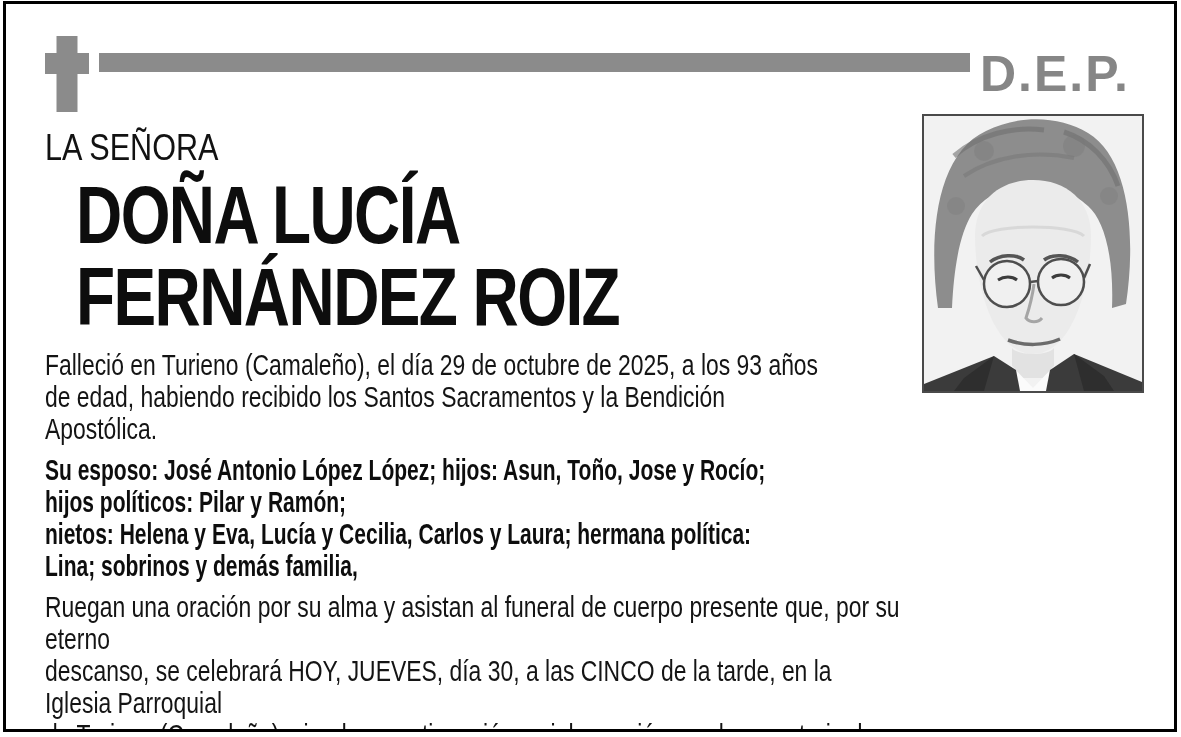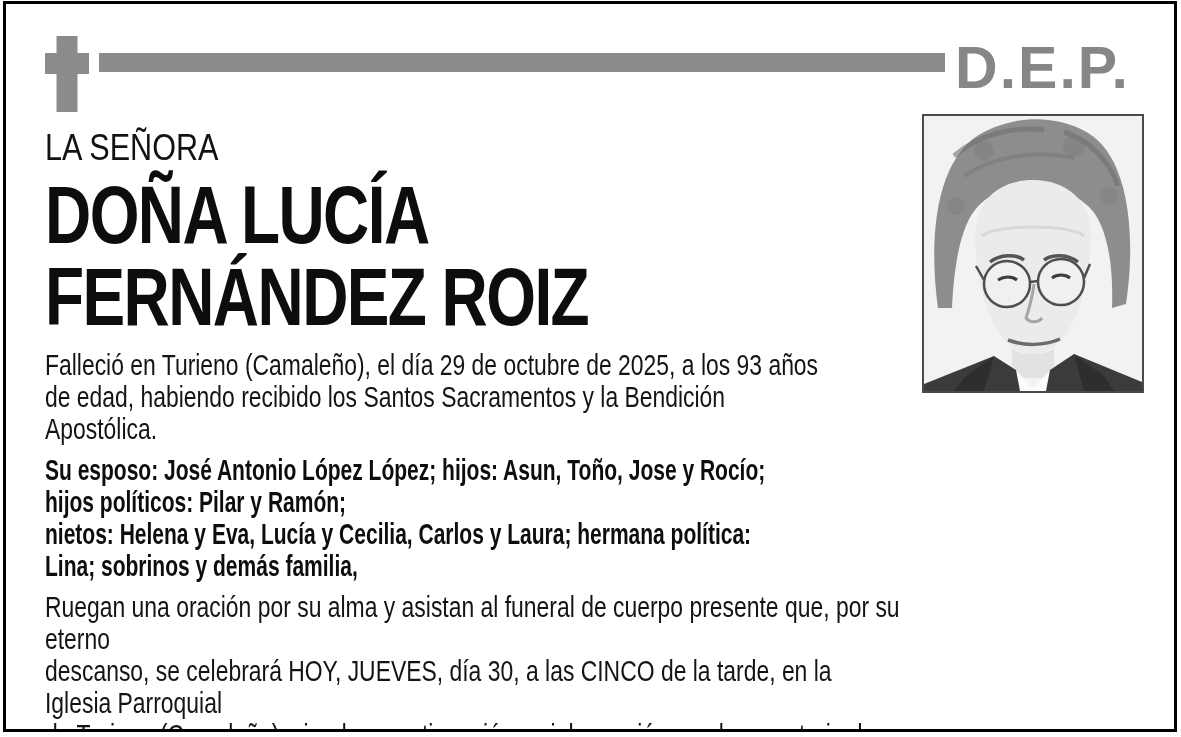--- a/index.html
+++ b/index.html
@@ -17,39 +17,39 @@
   .content { position: absolute; left: 39px; top: 32px; right: 44px; }
 
   
   .masthead { display: flex; align-items: flex-start; height: 78px; }
   .cross-svg { width: 44px; height: 76px; flex: 0 0 auto; }
   .rule {
     flex: 1 1 auto; height: 19px; background: #8b8b8b;
     margin-left: 10px; margin-right: 10px; margin-top: 17px;
   }
   .dep {
-    flex: 0 0 auto; font-size: 59px; font-weight: bold; color: #868686;
-    line-height: 1; letter-spacing: 2px; margin-top: 3px; text-align: center;
+    flex: 0 0 auto; font-size: 50px; font-weight: bold; color: #868686;
+    line-height: 1; letter-spacing: 2px; margin-top: 13px; text-align: center;
   }
 
   
   .cond-sm   { transform: scaleX(0.85); transform-origin: 0 0; }
   .cond-ttl  { transform: scaleX(0.78); transform-origin: 0 0; }
   .cond-para { transform: scaleX(0.79); transform-origin: 0 0; }
   .cond-bold { transform: scaleX(0.70); transform-origin: 0 0; }
 
   .honorific {
     margin-top: 15px; font-size: 36px; line-height: 38px; font-weight: 400;
     white-space: nowrap;
   }
   .name-line {
     font-size: 82px; font-weight: bold; line-height: 82px;
     letter-spacing: -2px; white-space: nowrap; color: #0d0d0d;
   }
-  .name-block { margin-top: 7px; }
+  .name-block { margin-top: 7px; margin-left: 31px; }
 
   .para {
     white-space: pre-line; font-size: 29px; line-height: 32px;
     color: #141414;
   }
   .para-normal { margin-top: 11px; }
   .para-bold {
     white-space: pre-line; font-size: 30px; line-height: 32px;
     font-weight: bold; color: #0d0d0d; margin-top: 9px;
   }

